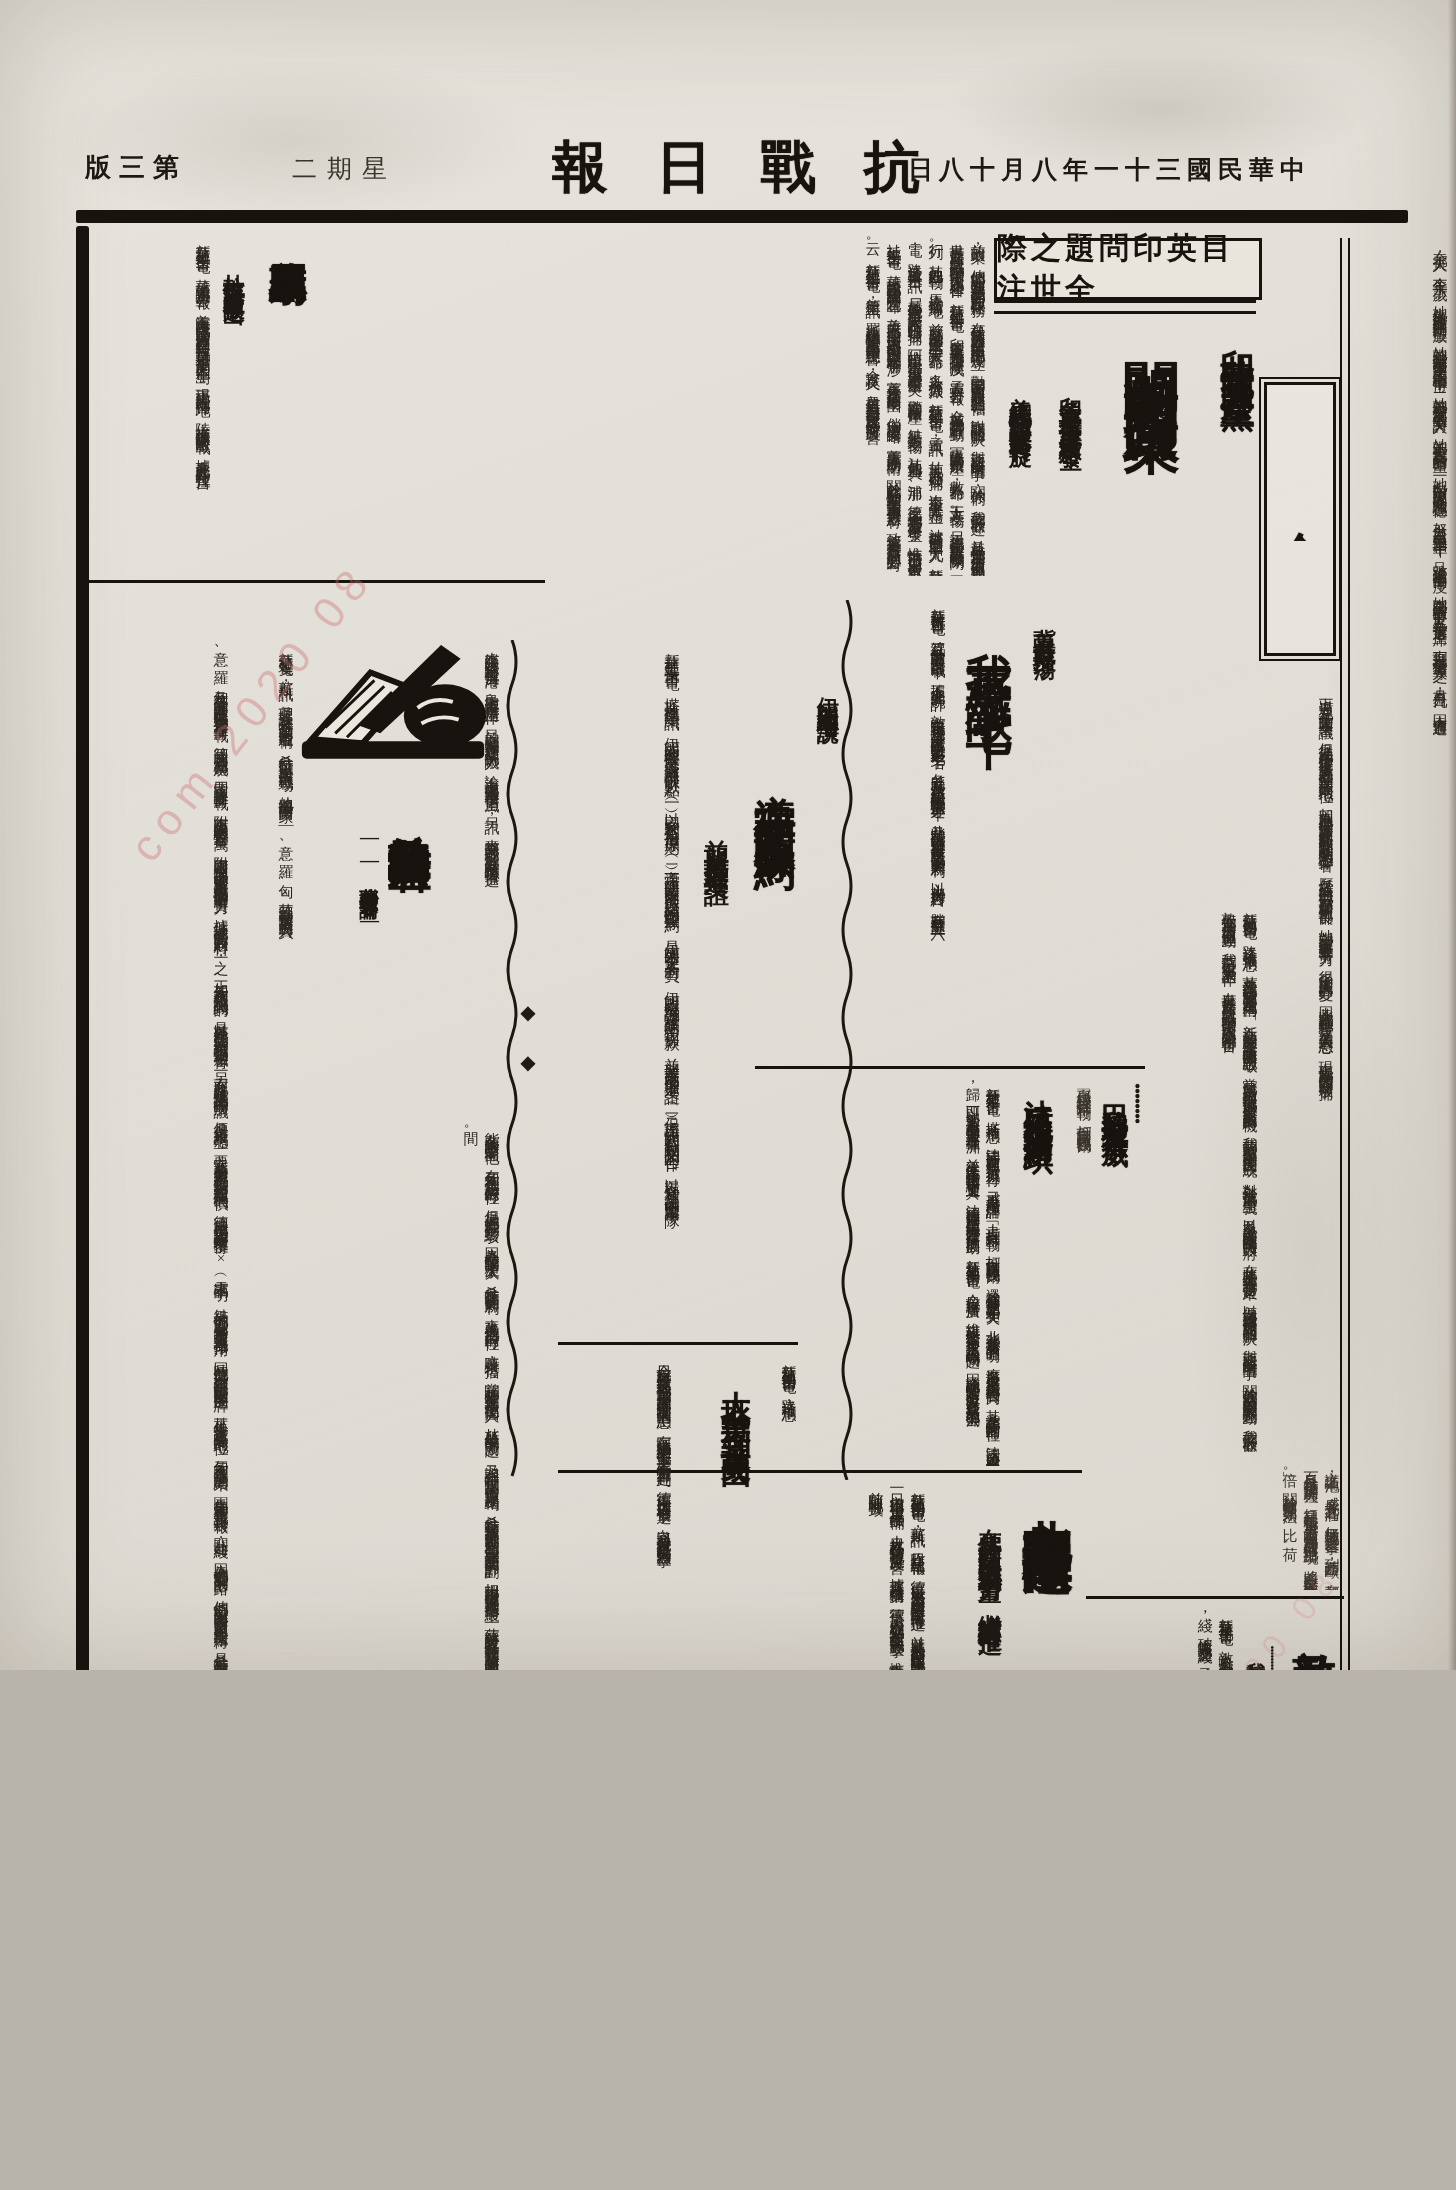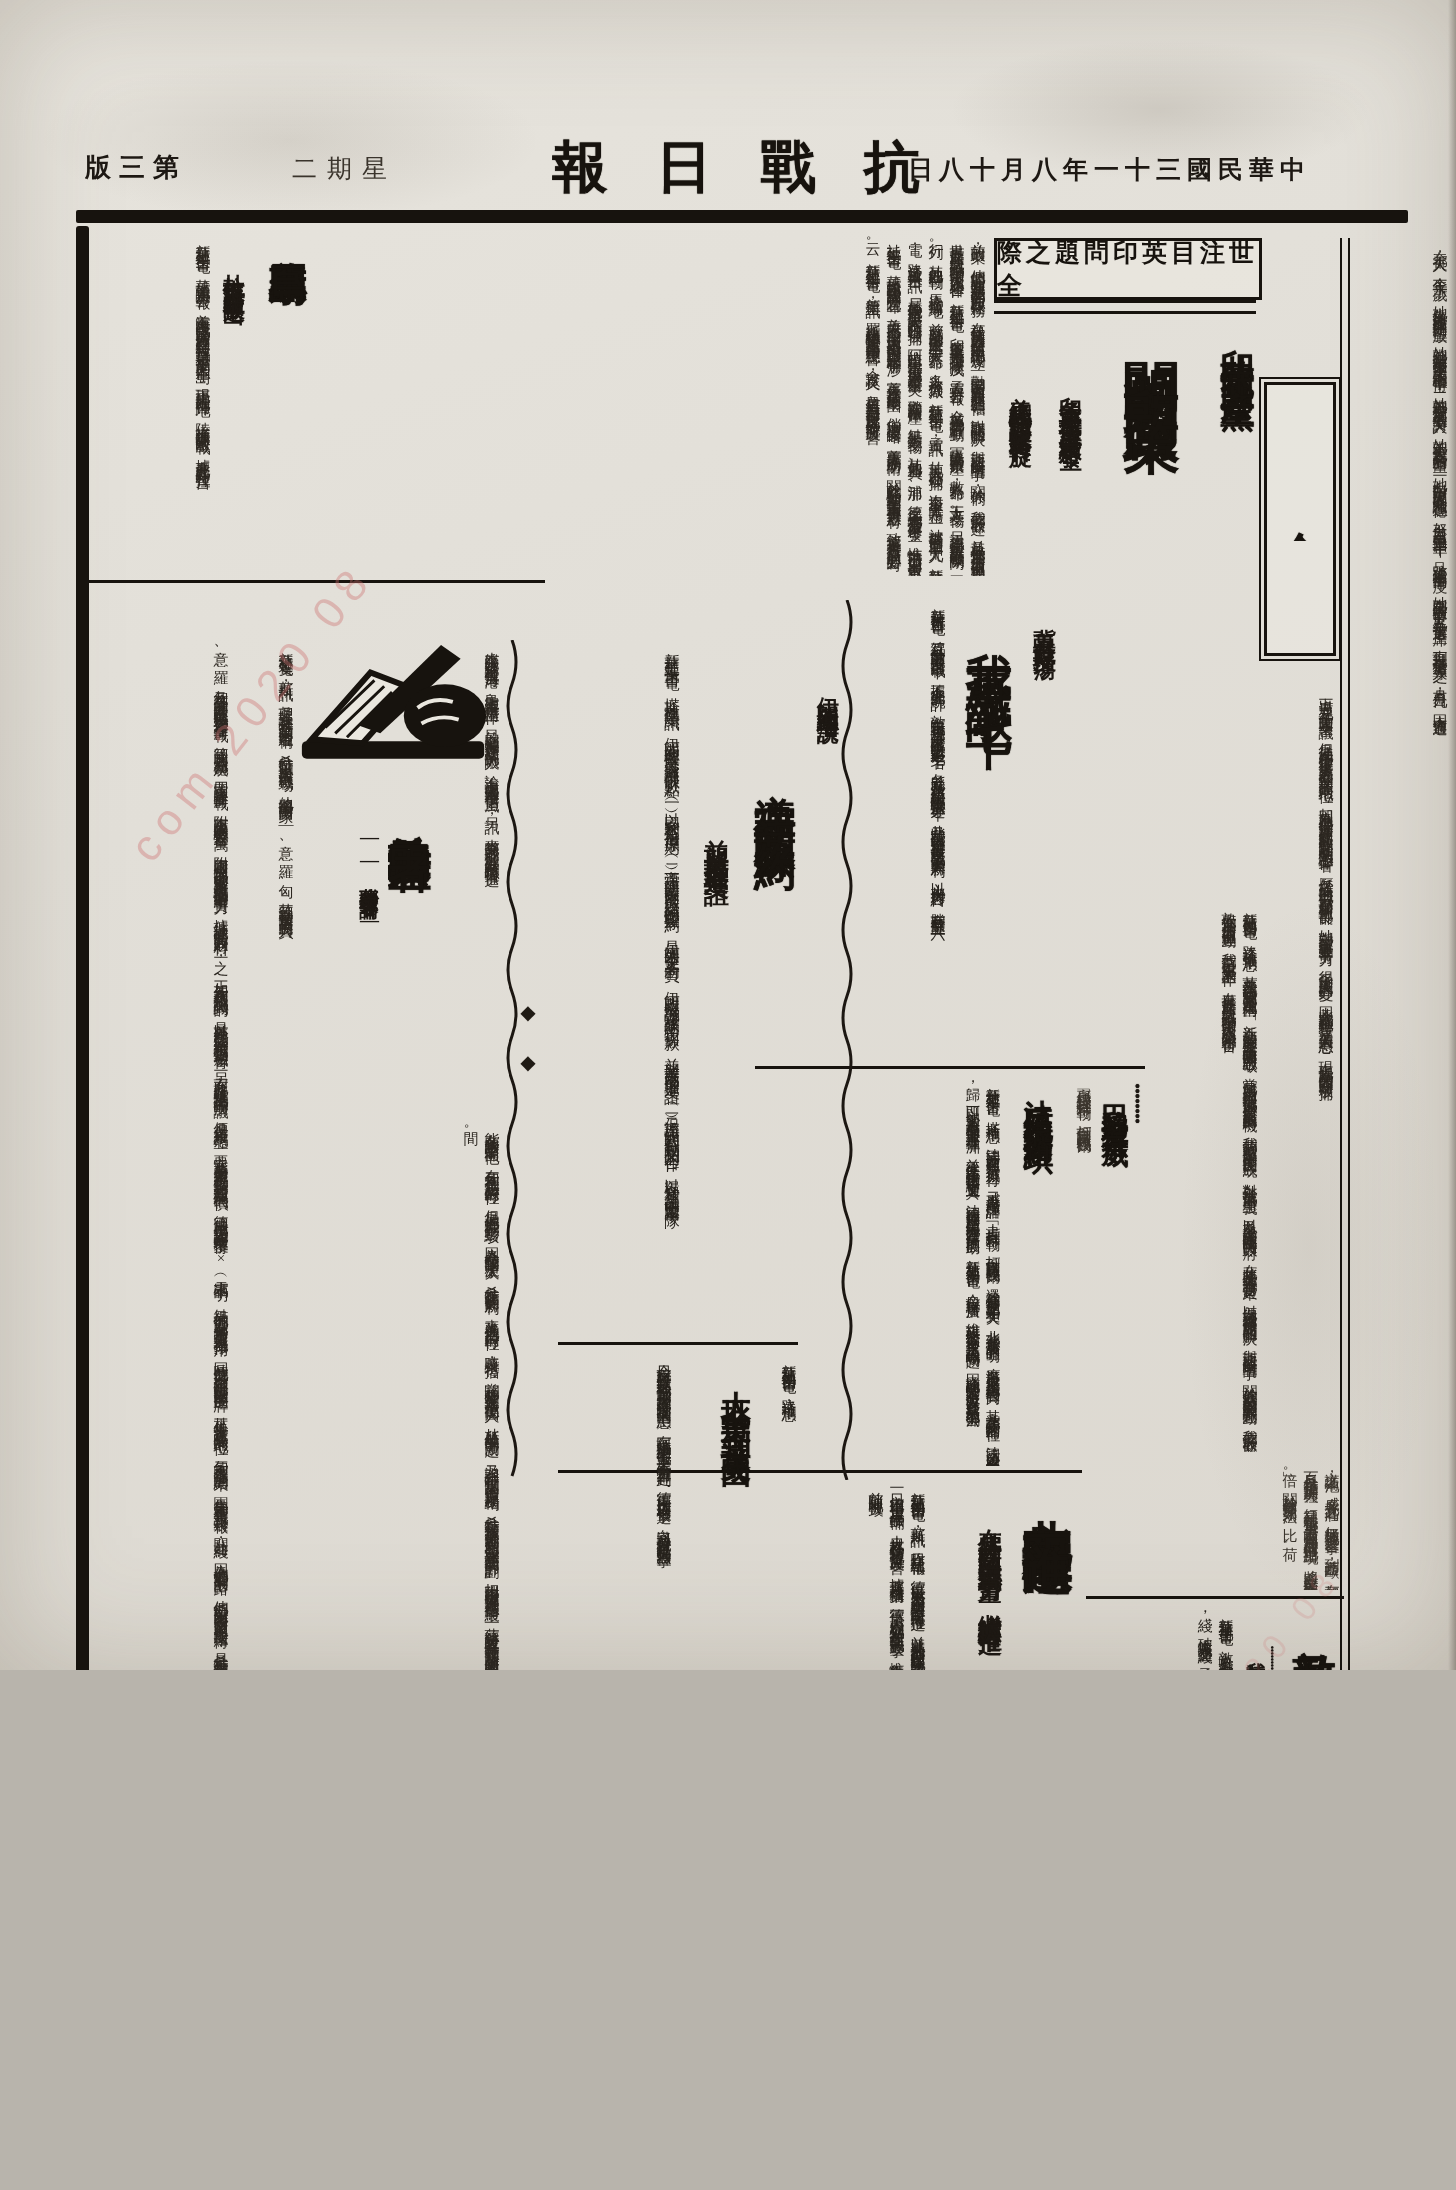--- a/index.html
+++ b/index.html
@@ -54,21 +54,21 @@
   <div class="rule" style="left:76px;top:2010px;width:1272px;height:16px;border-radius:2px;"></div>
   <div class="pageno" style="left:148px;top:2038px;">122.</div>
 
   <div class="dbl" style="left:1340px;top:238px;width:6px;height:1770px;"></div>
   <div class="v" style="left:1352px;top:240px;width:98px;height:1758px;">奈都夫人，今年六十一歲，她生於海建拉巴婆羅門望族。她的父親是英國愛丁堡大學的科學博士，她的母親是個著名的女詩人，她的丈夫也是有名的醫生。她一向對印度人民的知識和道德，努力於自己主張垂四十年，足跡踏遍過全個印度。她在國民大會中於一九一五年被選過主席，直到現在還是領導人之一。本月九日，因大會通過</div>
   <div class="boxed" style="left:1264px;top:382px;width:66px;height:268px;">
     <div class="v heavy" style="position:static;font-size:44px;letter-spacing:22px;">介紹</div>
   </div>
   <div class="v" style="left:1262px;top:686px;width:74px;height:1318px;">出席過一九三二年英印圓桌會議，但是使她在印度獲得大多數人的信仰及崇高的政治地位，却因為她是個促進印度教徒和回教徒之間團結的熱心工作者。歷任省政府的地方自治部長和衛生部部長。她對印度革命運動非常努力，很受印度人民的錚愛，因此大家都稱她「豐拉蒲」（美人的意思）。現在也因為英印的問題而被捕了。</div>
 
-  <div class="kickbox" style="left:994px;top:238px;width:262px;height:56px;font-size:25px;letter-spacing:4px;color:#17130e;">際之題問印英目注世全</div>
+  <div class="kickbox" style="left:994px;top:238px;width:262px;height:56px;font-size:30px;letter-spacing:4px;color:#17130e;">際之題問印英目注世全</div>
   <div style="position:absolute;left:994px;top:300px;width:262px;height:8px;border-top:3px solid #17130e;border-bottom:3px solid #17130e;"></div>
 
   <div class="flexv" style="left:994px;top:318px;width:266px;height:574px;gap:12px;">
     <div class="heavy" style="width:58px;font-size:34px;letter-spacing:6px;padding-top:4px;">印共致電英國共產黨</div>
     <div class="heavy" style="width:92px;font-size:56px;letter-spacing:8px;">闡明對印問題政策</div>
     <div class="bold" style="width:38px;font-size:23px;letter-spacing:4px;padding-top:60px;">印各重要城市衝突事件續有發生</div>
     <div class="bold" style="width:38px;font-size:23px;letter-spacing:4px;padding-top:60px;">美總統特使訪印衆信將有斡旋</div>
   </div>
   <div class="v" style="left:1064px;top:900px;width:196px;height:552px;">新華社延安四日電：路透社倫敦消息，英共覆記佐西致英國共產黨電內稱：「新近合法的印度共產黨謹向英國同志致敬。當此愛好自由人類抵抗法西斯蒂處於嚴重的時機，我們的政策是爭取印度的民族統一，對外抵抗法西斯主義，以及爭取建立印度臨時國民政府，在此基礎上與各黨聯合起來，以便與英國獲得目前問題的解決，與法西斯侵略者鬥爭。關於你們所發動的重開談判運動，我們深表歡迎，並且敦促你們百倍加緊這個運動，我們自己也有重大的工作，在世界反法西斯統一戰綫中英印兩大民族必須緊密聯合」。</div>
 

